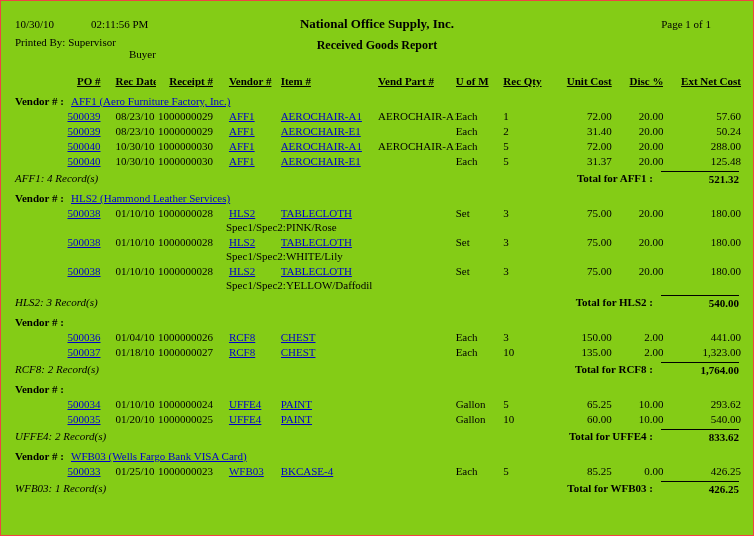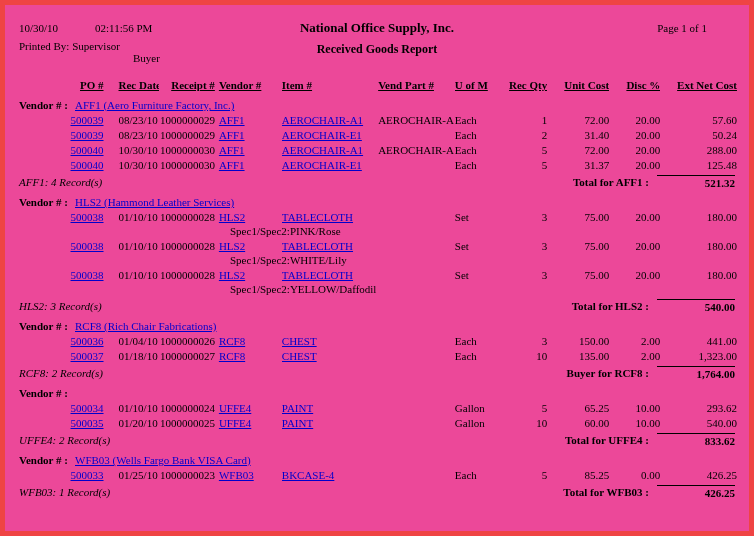--- a/index.html
+++ b/index.html
@@ -1,42 +1,42 @@
 <!DOCTYPE html>
 <html><head>
 <meta charset="utf-8">
 <style>
   * { margin:0; padding:0; box-sizing:border-box; }
   html,body { background:#fff; }
   body { width:754px; height:536px; font-family:"Liberation Serif", serif; font-size:11px; color:#000; }
-  .page { width:754px; height:536px; border:5px solid #ef4444; background:#ec4899; padding:0 12px; overflow:hidden; position:relative; }
+  .page { width:754px; height:536px; border:1px solid #ef4444; background:#84cc16; padding:0 12px; overflow:hidden; position:relative; }
 
   
   .hdr { position:relative; height:74px; }
   .h-date   { position:absolute; left:2px;  top:17px; }
   .h-time   { position:absolute; left:78px; top:17px; }
   .h-company{ position:absolute; left:0; right:0; top:15px; text-align:center; font-weight:bold; font-size:13px; }
   .h-page   { position:absolute; right:30px; top:17px; }
   .h-printed{ position:absolute; left:2px; top:35px; }
   .h-buyer  { position:absolute; left:116px; top:47px; }
   .h-title  { position:absolute; left:0; right:0; top:37px; text-align:center; font-weight:bold; font-size:12px; }
 
   
   .r, .ch { display:flex; height:15px; line-height:15px; }
   .ch { font-weight:bold; line-height:13px; margin-bottom:1px; }
   .u { text-decoration:underline; }
   .c { display:block; white-space:nowrap; overflow:hidden; }
   .po { width:88px; text-align:right; }
   .dt { width:56px; padding-left:15px; }
   .rc { width:57px; text-align:right; }
-  .vn { width:68px; padding-left:4px; }
+  .vn { width:68px; padding-left:16px; }
   .it { width:98px; }
   .vp { width:78px; }
   .um { width:48px; }
-  .qt { width:46px; text-align:right; }
+  .qt { width:46px; }
   .uc { width:63px; text-align:right; }
   .dc { width:52px; text-align:right; }
   .ex { width:78px; text-align:right; }
 
   .lk { color:#0000cc; text-decoration:underline; }
 
   .vh { display:flex; height:15px; line-height:15px; margin-top:4px; }
   .vh-lbl { width:58px; padding-left:2px; font-weight:bold; }
 
   .spec { height:14px; line-height:13px; padding-left:213px; white-space:nowrap; }
@@ -186,21 +186,20 @@
   </div>
   <div class="spec">Spec1/Spec2:YELLOW/Daffodil</div>
   <div class="gf">
     <span class="gf-rec">HLS2: 3 Record(s)</span>
     <span class="gf-lbl">Total for HLS2 :</span>
     <span class="gf-val">540.00</span>
   </div>
 
   <div class="vh">
     <span class="vh-lbl">Vendor # :</span>
-    <span class="lk">RCF8 (Rich Chair Fabrications)</span>
   </div>
   <div class="r">
     <span class="c po lk">500036</span>
       <span class="c dt">01/04/10</span>
       <span class="c rc">1000000026</span>
       <span class="c vn lk">RCF8</span>
       <span class="c it lk">CHEST</span>
       <span class="c vp"></span>
       <span class="c um">Each</span>
       <span class="c qt">3</span>
@@ -216,21 +215,21 @@
       <span class="c it lk">CHEST</span>
       <span class="c vp"></span>
       <span class="c um">Each</span>
       <span class="c qt">10</span>
       <span class="c uc">135.00</span>
       <span class="c dc">2.00</span>
       <span class="c ex">1,323.00</span>
   </div>
   <div class="gf">
     <span class="gf-rec">RCF8: 2 Record(s)</span>
-    <span class="gf-lbl">Buyer for RCF8 :</span>
+    <span class="gf-lbl">Total for RCF8 :</span>
     <span class="gf-val">1,764.00</span>
   </div>
 
   <div class="vh">
     <span class="vh-lbl">Vendor # :</span>
   </div>
   <div class="r">
     <span class="c po lk">500034</span>
       <span class="c dt">01/10/10</span>
       <span class="c rc">1000000024</span>

